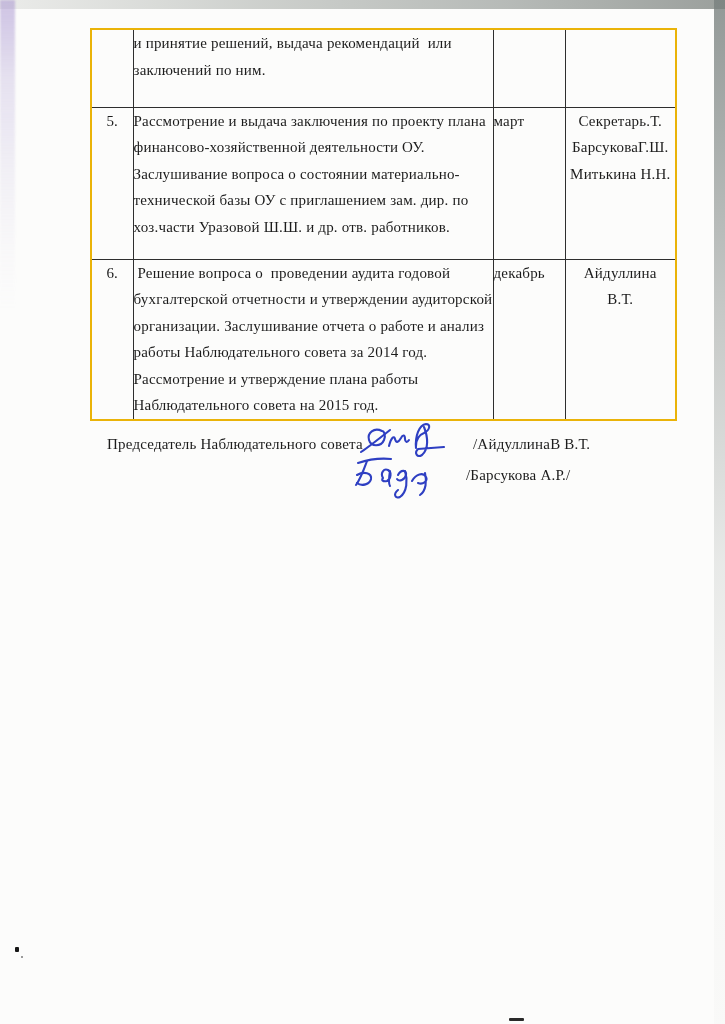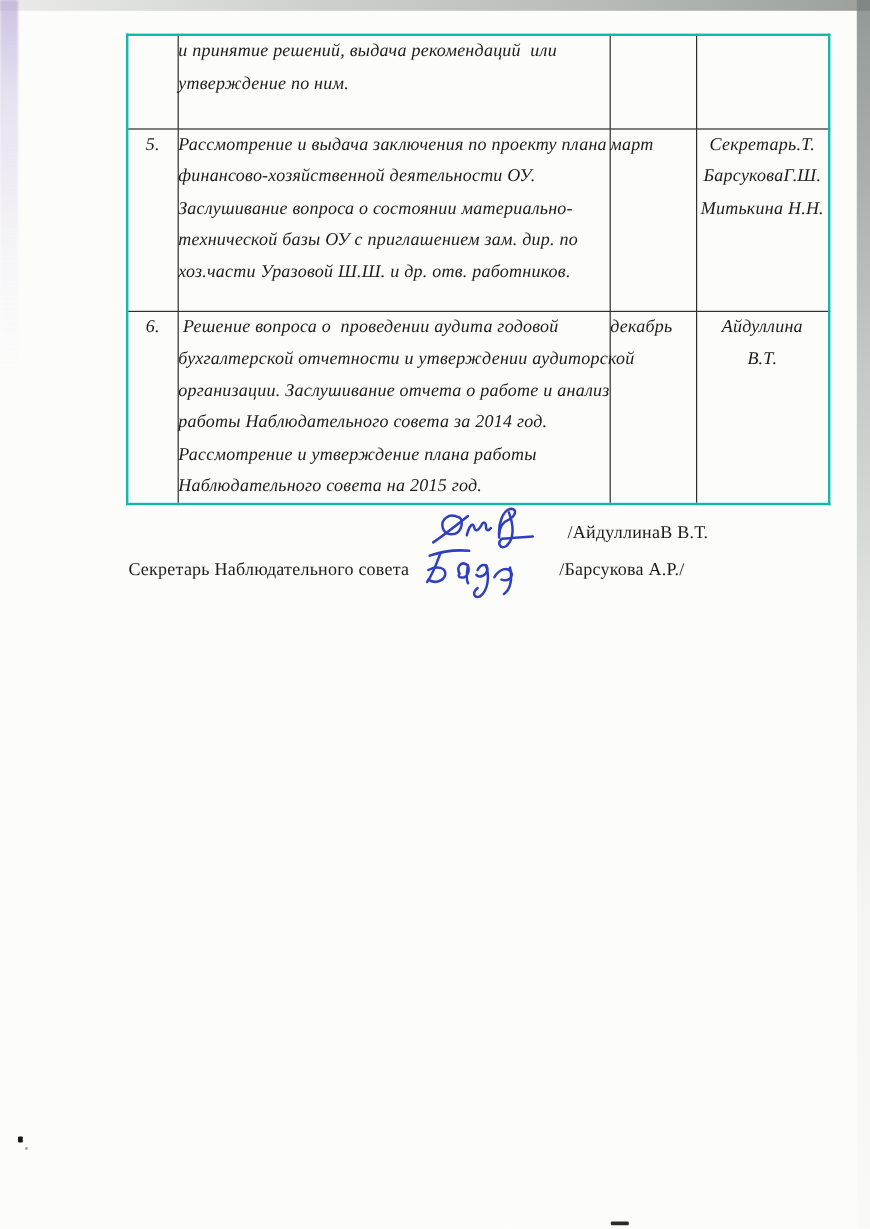--- a/index.html
+++ b/index.html
@@ -29,24 +29,23 @@
       rgba(168,148,208,0.55), rgba(178,162,214,0.30) 25%,
       rgba(188,178,220,0.16) 55%, rgba(200,192,228,0.06) 80%, transparent);
     filter:blur(1px);
   }
   .speck-a { position:absolute; left:15px; top:947px; width:4px; height:5px; background:#161616; border-radius:1px; }
   .speck-b { position:absolute; left:21px; top:956px; width:2px; height:2px; background:#9a9a9a; }
   .dash-bottom { position:absolute; left:509px; top:1018px; width:15px; height:3px; background:#2a2a2a; border-radius:1px; }
 
   
   table.plan {
-    position:absolute; left:105px; top:28px; width:585px;
+    position:absolute; left:90px; top:28px; width:585px;
     border-collapse:collapse; table-layout:fixed;
-    border:2px solid #14b8a6;
-    font-style:italic;
+    border:2px solid #eab308;
   }
   table.plan td {
     border:1.4px solid #2e2e2e; vertical-align:top; padding:0;
     font-size:15px;
   }
   .num-cell   { text-align:center; padding-top:4px; }
   .content-cell { padding:4px 2px 0 9px; }
   .month-cell { text-align:left; padding-top:4px; }
   .resp-cell  { text-align:center; padding-top:6px; }
   .tline { line-height:26.5px; white-space:pre; letter-spacing:0.2px; }
@@ -76,21 +75,21 @@
       <col style="width:42px">
         <col style="width:360px">
         <col style="width:72px">
         <col style="width:111px">
     </colgroup>
     <tbody>
         <tr style="height:78px">
       <td class="num-cell"></td>
       <td class="content-cell">
         <div class="tline">и принятие решений, выдача рекомендаций  или</div>
-        <div class="tline">утверждение по ним.</div>
+        <div class="tline">заключений по ним.</div>
       </td>
       <td class="month-cell"></td>
       <td class="resp-cell"></td>
     </tr>
     <tr style="height:152px">
       <td class="num-cell">
         <div class="tline">5.</div>
       </td>
       <td class="content-cell">
         <div class="tline">Рассмотрение и выдача заключения по проекту плана</div>
@@ -124,22 +123,22 @@
         <div class="tline">декабрь</div>
       </td>
       <td class="resp-cell">
         <div class="tline">Айдуллина</div>
         <div class="tline">В.Т.</div>
       </td>
     </tr>
   </tbody>
     </table>
 
+  <div class="sig-text sig-role-1">Председатель Наблюдательного совета</div>
   <div class="sig-text sig-name-1">/АйдуллинаВ В.Т.</div>
-  <div class="sig-text sig-role-2">Секретарь Наблюдательного совета</div>
   <div class="sig-text sig-name-2">/Барсукова А.Р./</div>
 
   <svg class="sig-svg sig-svg-1" width="90" height="42" viewBox="0 0 90 42">
     <path class="sig-stroke" d="M3 33 C12 27 22 19 32 11"></path>
     <path class="sig-stroke" d="M24 12 C16 8 9 14 11 21 C13 28 23 28 26 21 C28 16 26 12 24 12"></path>
     <path class="sig-stroke" d="M31 27 C33 19 36 16 37 20 C38 24 40 24 43 19 C45 15 47 16 47 20 C47 23 49 24 51 21"></path>
     <path class="sig-stroke" d="M58 29 C57 17 61 6 68 5 C73 5 72 11 66 14 C61 16 58 21 58 27"></path>
     <path class="sig-stroke" d="M66 8 C70 18 71 30 64 36 C59 39 56 34 60 30 L86 28"></path>
   </svg>
 

